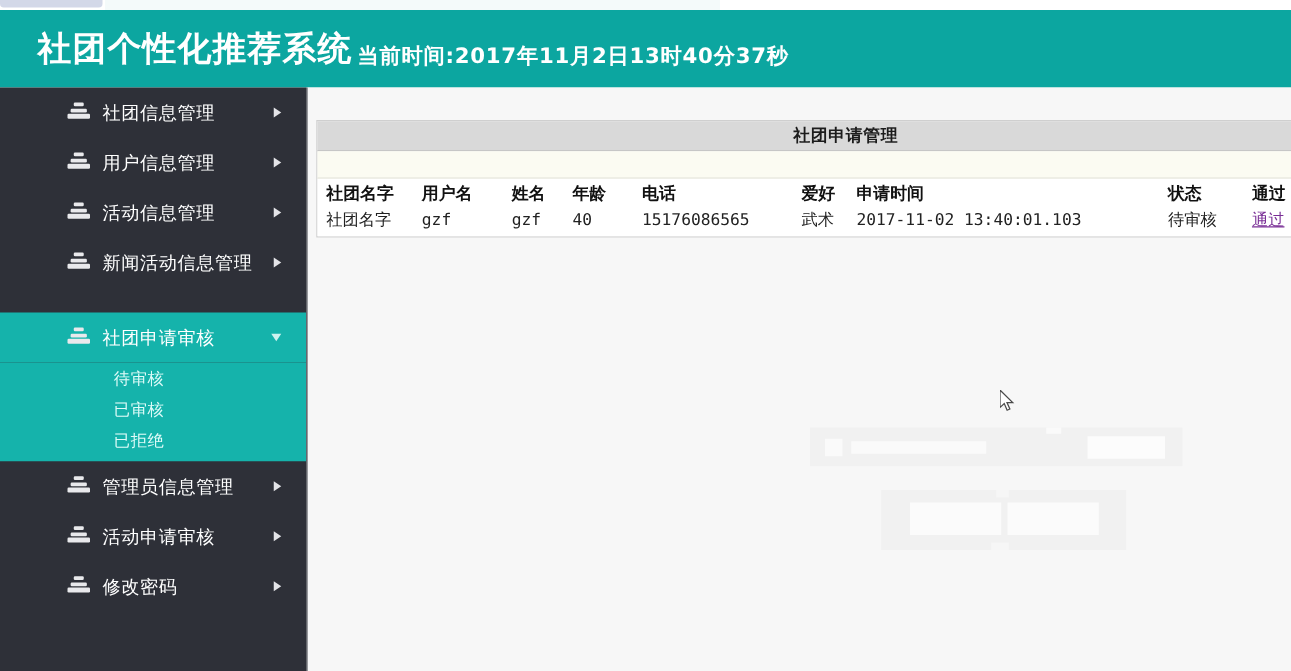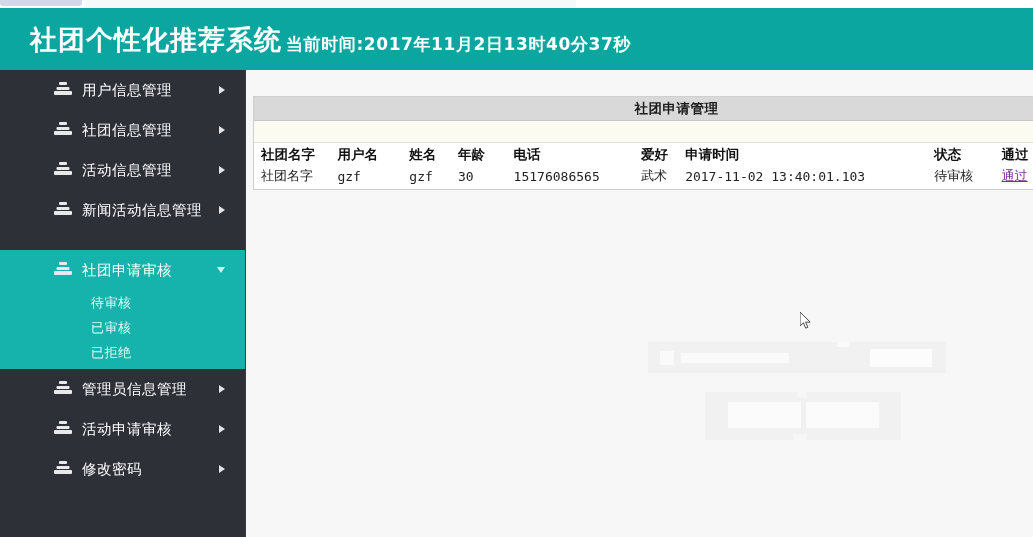--- a/index.html
+++ b/index.html
@@ -297,31 +297,31 @@
   </div>
 
   <nav class="sidebar">
 
     <div class="nav-item">
       <span class="nav-icon">
           <i></i>
           <i></i>
           <i></i>
         </span>
+      <span class="nav-label">社团信息管理</span>
+      <span class="nav-arrow right"></span>
+    </div>
+
+    <div class="nav-item">
+      <span class="nav-icon">
+          <i></i>
+          <i></i>
+          <i></i>
+        </span>
       <span class="nav-label">用户信息管理</span>
-      <span class="nav-arrow right"></span>
-    </div>
-
-    <div class="nav-item">
-      <span class="nav-icon">
-          <i></i>
-          <i></i>
-          <i></i>
-        </span>
-      <span class="nav-label">社团信息管理</span>
       <span class="nav-arrow right"></span>
     </div>
 
     <div class="nav-item">
       <span class="nav-icon">
           <i></i>
           <i></i>
           <i></i>
         </span>
       <span class="nav-label">活动信息管理</span>
@@ -405,21 +405,21 @@
             <th class="col-status">状态</th>
             <th class="col-pass">通过</th>
             <th class="col-reject">拒绝</th>
           </tr>
         </thead>
         <tbody>
           <tr>
             <td class="col-club">社团名字</td>
             <td class="col-user mono">gzf</td>
             <td class="col-name mono">gzf</td>
-            <td class="col-age mono">30</td>
+            <td class="col-age mono">40</td>
             <td class="col-phone mono">15176086565</td>
             <td class="col-hobby">武术</td>
             <td class="col-time mono">2017-11-02 13:40:01.103</td>
             <td class="col-status">待审核</td>
             <td class="col-pass"><a class="act pass">通过</a></td>
             <td class="col-reject"><a class="act reject">拒绝</a></td>
           </tr>
         </tbody>
       </table>
     </section>

